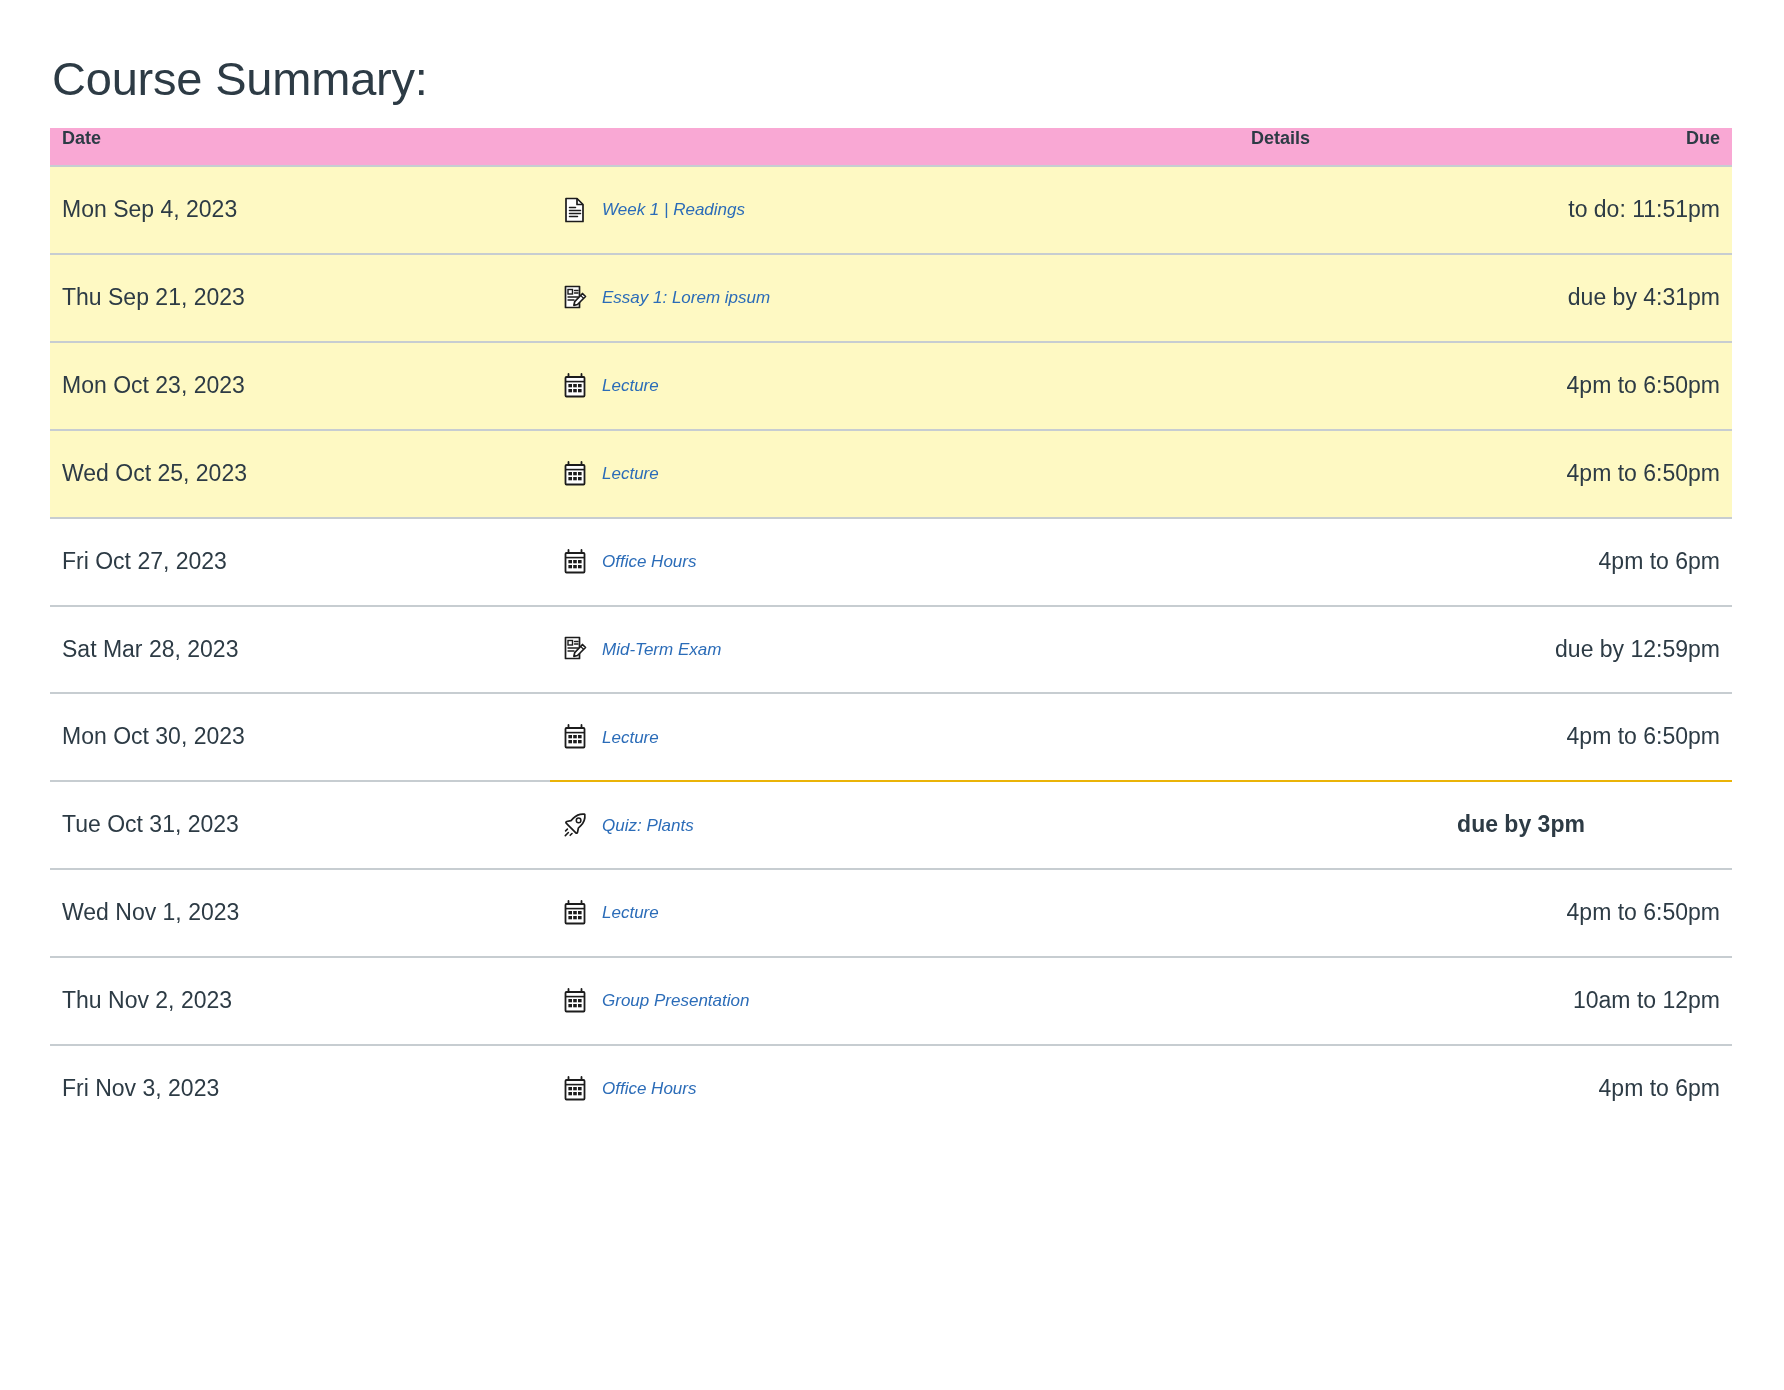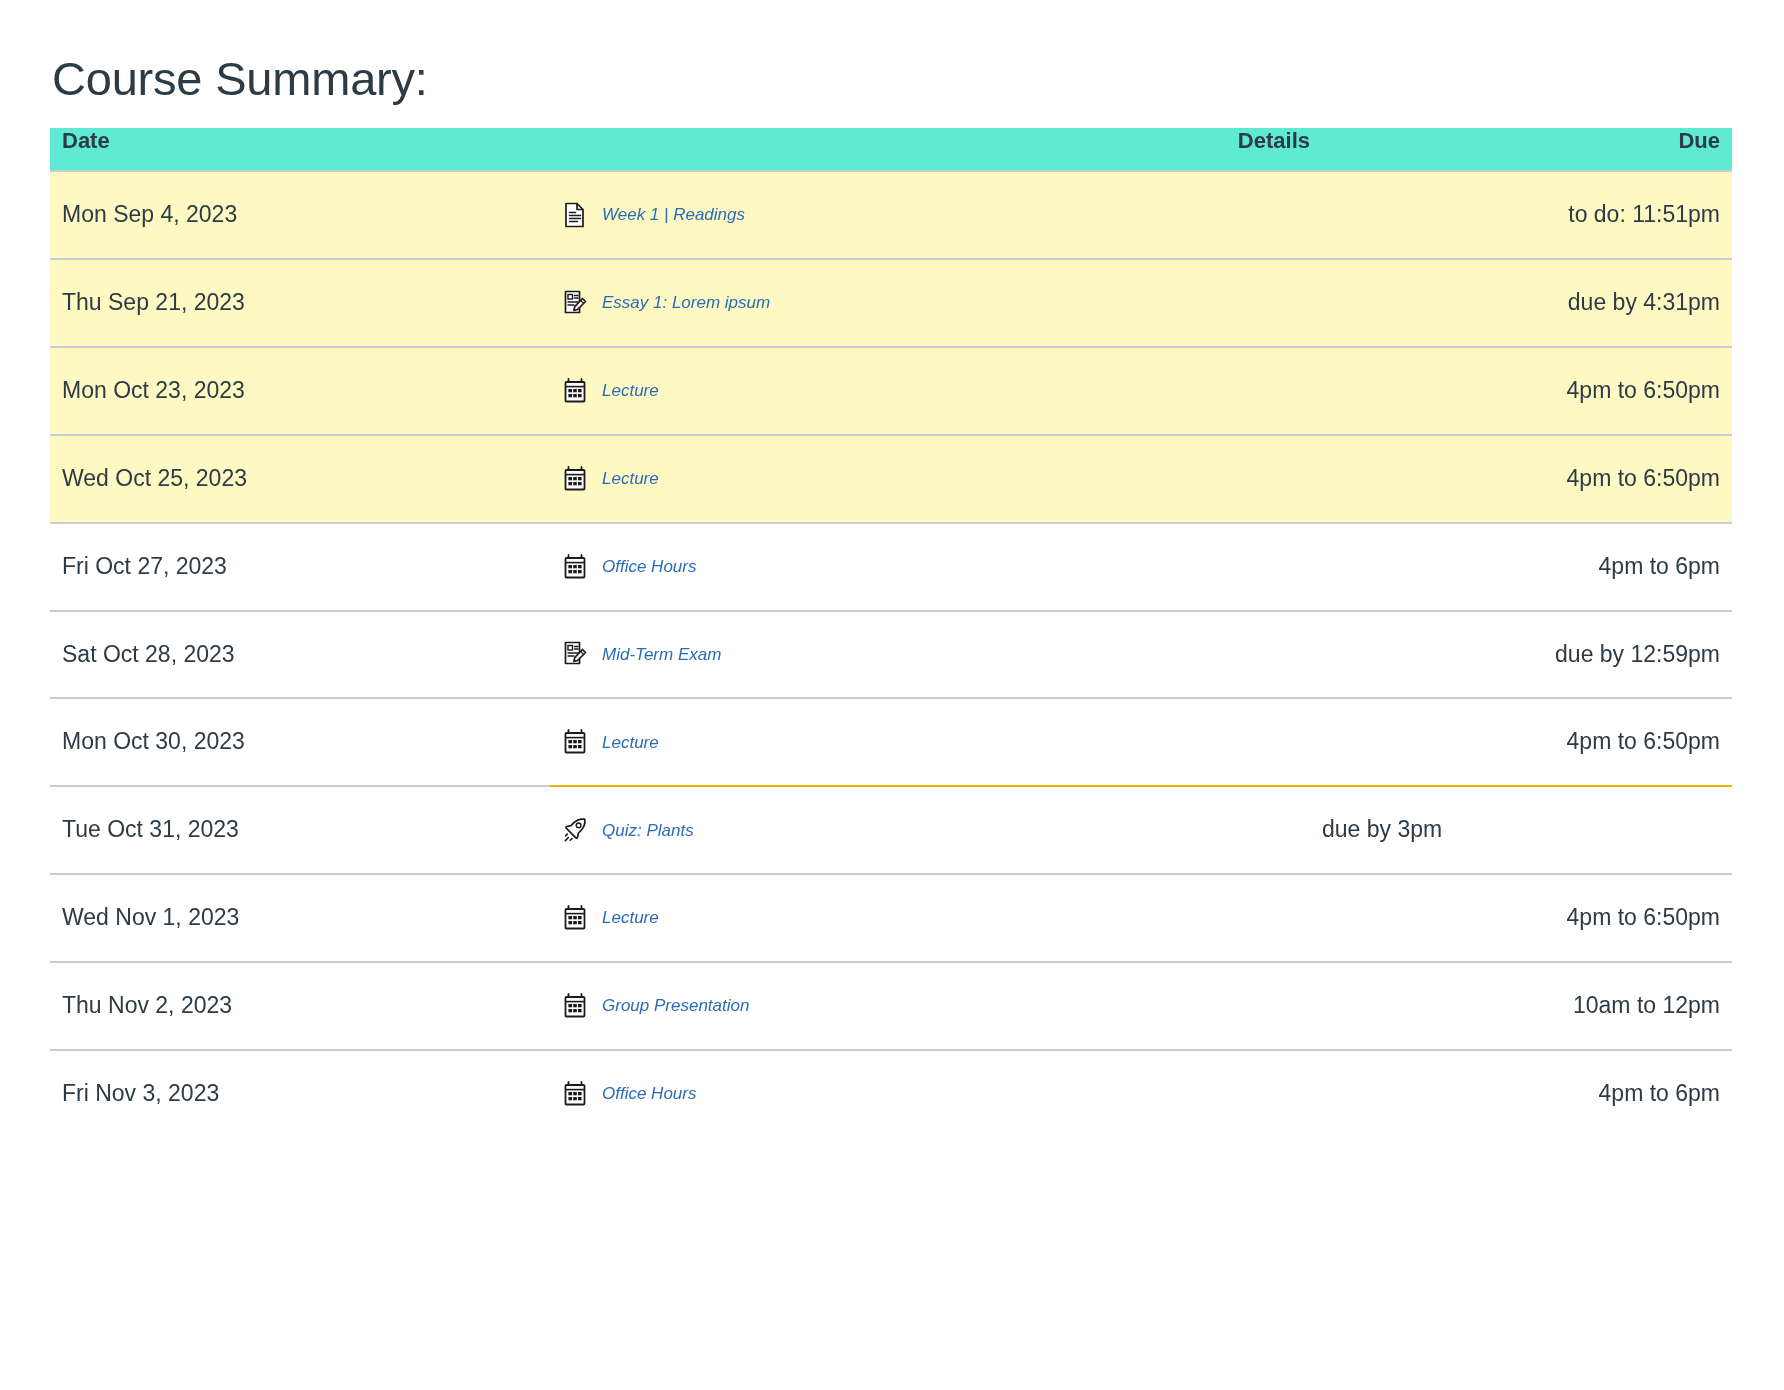--- a/index.html
+++ b/index.html
@@ -35,25 +35,25 @@
     width: 1682px;
     border-collapse: collapse;
     table-layout: fixed;
   }
 
   table.summary col.c-date    { width: 500px; }
   table.summary col.c-details { width: 760px; }
   table.summary col.c-due     { width: 422px; }
 
   thead th {
-    font-size: 22px;
+    font-size: 18px;
     font-weight: bold;
     color: #2d3b45;
     padding: 0 0 16px 0;
-    background: #5eead4;
+    background: #f9a8d4;
     border: none;
     vertical-align: bottom;
   }
   thead th.h-date    { text-align: left;  padding-left: 12px; }
   thead th.h-details { text-align: right;  padding-left: 12px; }
   thead th.h-due     { text-align: right; padding-right: 12px; }
 
   tbody tr { background: #ffffff; }
   tbody tr.shaded { background: #fef9c3; }
 
@@ -98,21 +98,21 @@
   table.inner col.i-due     { width: 422px; }
   table.inner td {
     border: none;
     border-top: 2px solid #d8dde0;
     padding: 28px 12px;
     font-size: 23px;
     vertical-align: middle;
   }
   table.inner tr:first-child td { border-top: none; }
   table.inner td.cell-details { text-align: left; }
-  table.inner td.cell-due { text-align: left; white-space: nowrap; }
+  table.inner td.cell-due { text-align: center; white-space: nowrap; font-weight: bold; }
 
   .detail-link-wrap {
     display: flex;
     align-items: center;
     gap: 14px;
   }
 
   .ev-icon {
     flex: 0 0 auto;
     width: 26px;
@@ -263,21 +263,21 @@
                     <rect x="15" y="16" width="3.6" height="3.3"></rect>
                   </g>
                 </svg>
               </span>
               <a class="ev-link" href="#">Office Hours</a>
             </span>
           </td>
           <td class="cell-due">4pm to 6pm</td>
         </tr>
         <tr>
-          <td class="cell-date">Sat Oct 28, 2023</td>
+          <td class="cell-date">Sat Mar 28, 2023</td>
           <td class="cell-details">
             <span class="detail-link-wrap">
               <span class="ev-icon">
                 <svg xmlns="http://www.w3.org/2000/svg" viewBox="0 0 24 26" width="24" height="26">
                   <path d="M2.5 1.5h14v21h-14z" fill="#fff" stroke="#1c1c1c" stroke-width="1.7" stroke-linejoin="round"></path>
                   <rect x="5" y="4.5" width="4.5" height="4.5" fill="none" stroke="#1c1c1c" stroke-width="1.4"></rect>
                   <g stroke="#1c1c1c" stroke-width="1.4" stroke-linecap="round">
                     <path d="M11.5 5.5h3.5"></path>
                     <path d="M11.5 8h3.5"></path>
                     <path d="M5 12h10"></path>

